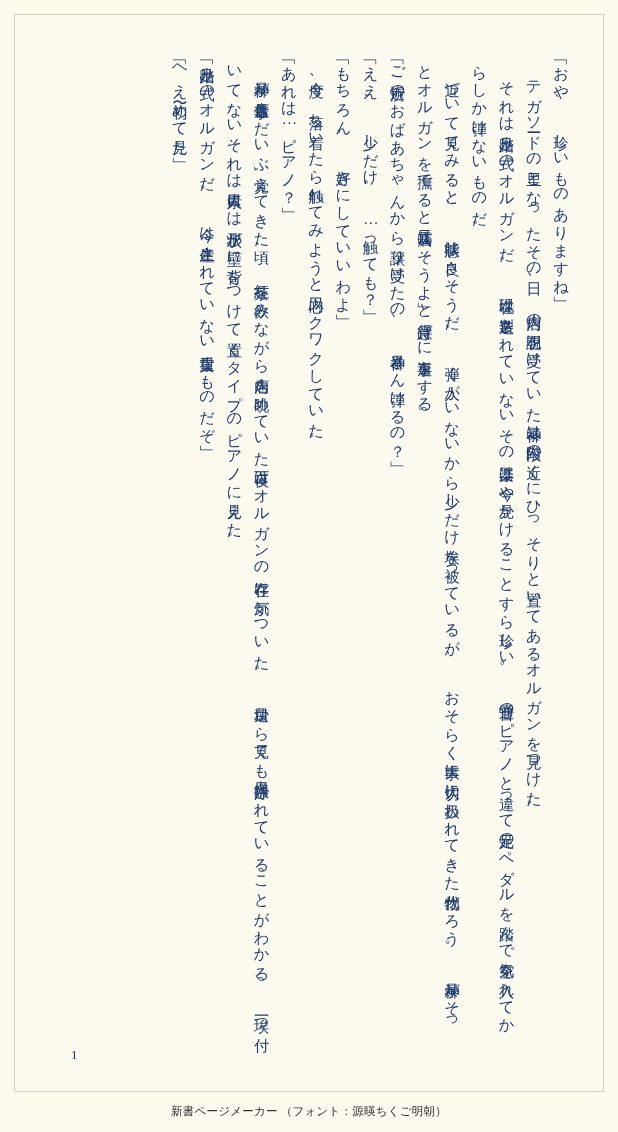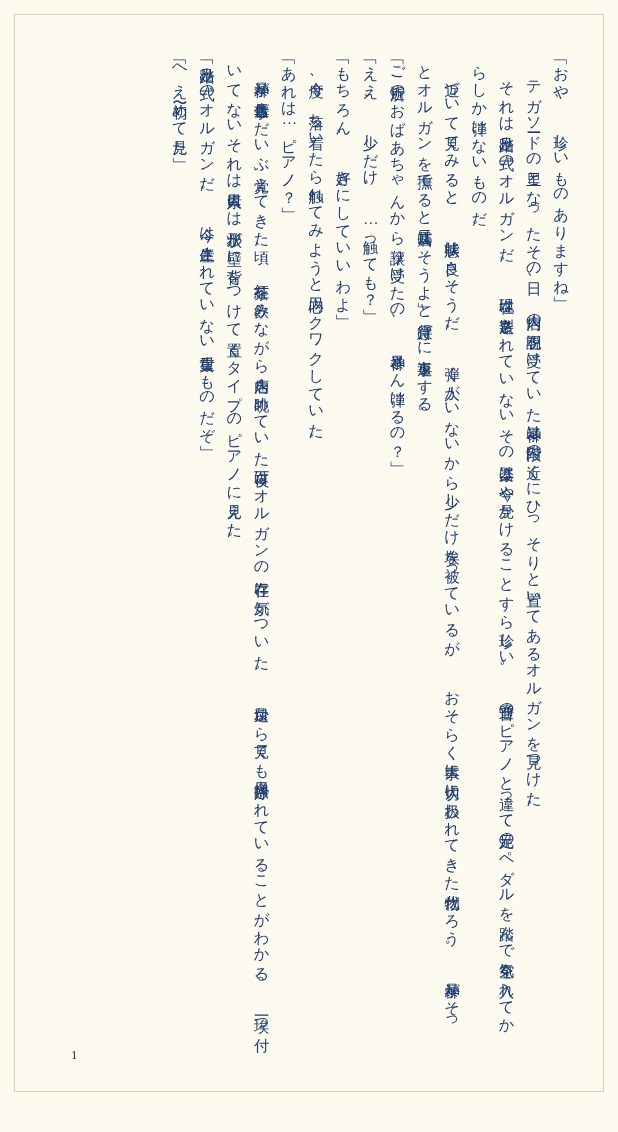--- a/index.html
+++ b/index.html
@@ -91,13 +91,14 @@
       <p class="block indent">今度、　落ち着いたら触れてみようと内心ワクワクしていた。</p>
       <p class="block">「あれは…ピアノ？」</p>
       <p class="block indent">暴神が店長仕事もだいぶ覚えてきた頃、　紅茶を飲みながら店内を眺めていた百夜はオルガンの存在に気がついた。　遠目から見ても日々掃除されていることがわかる、　埃一つ付いてないそれは素人目には形状が壁に背をつけて置くタイプのピアノに見えた。</p>
       <p class="block">「足踏み式のオルガンだ。　今は生産されていない貴重なものだぞ」</p>
       <p class="block">「へえ〜初めて見た」</p>
     </div>
 
     <div id="page-number">1</div>
   </div>
 
+  <div id="footer">新書ページメーカー （フォント：源暎ちくご明朝）</div>
 </div>
 
 </body></html>

